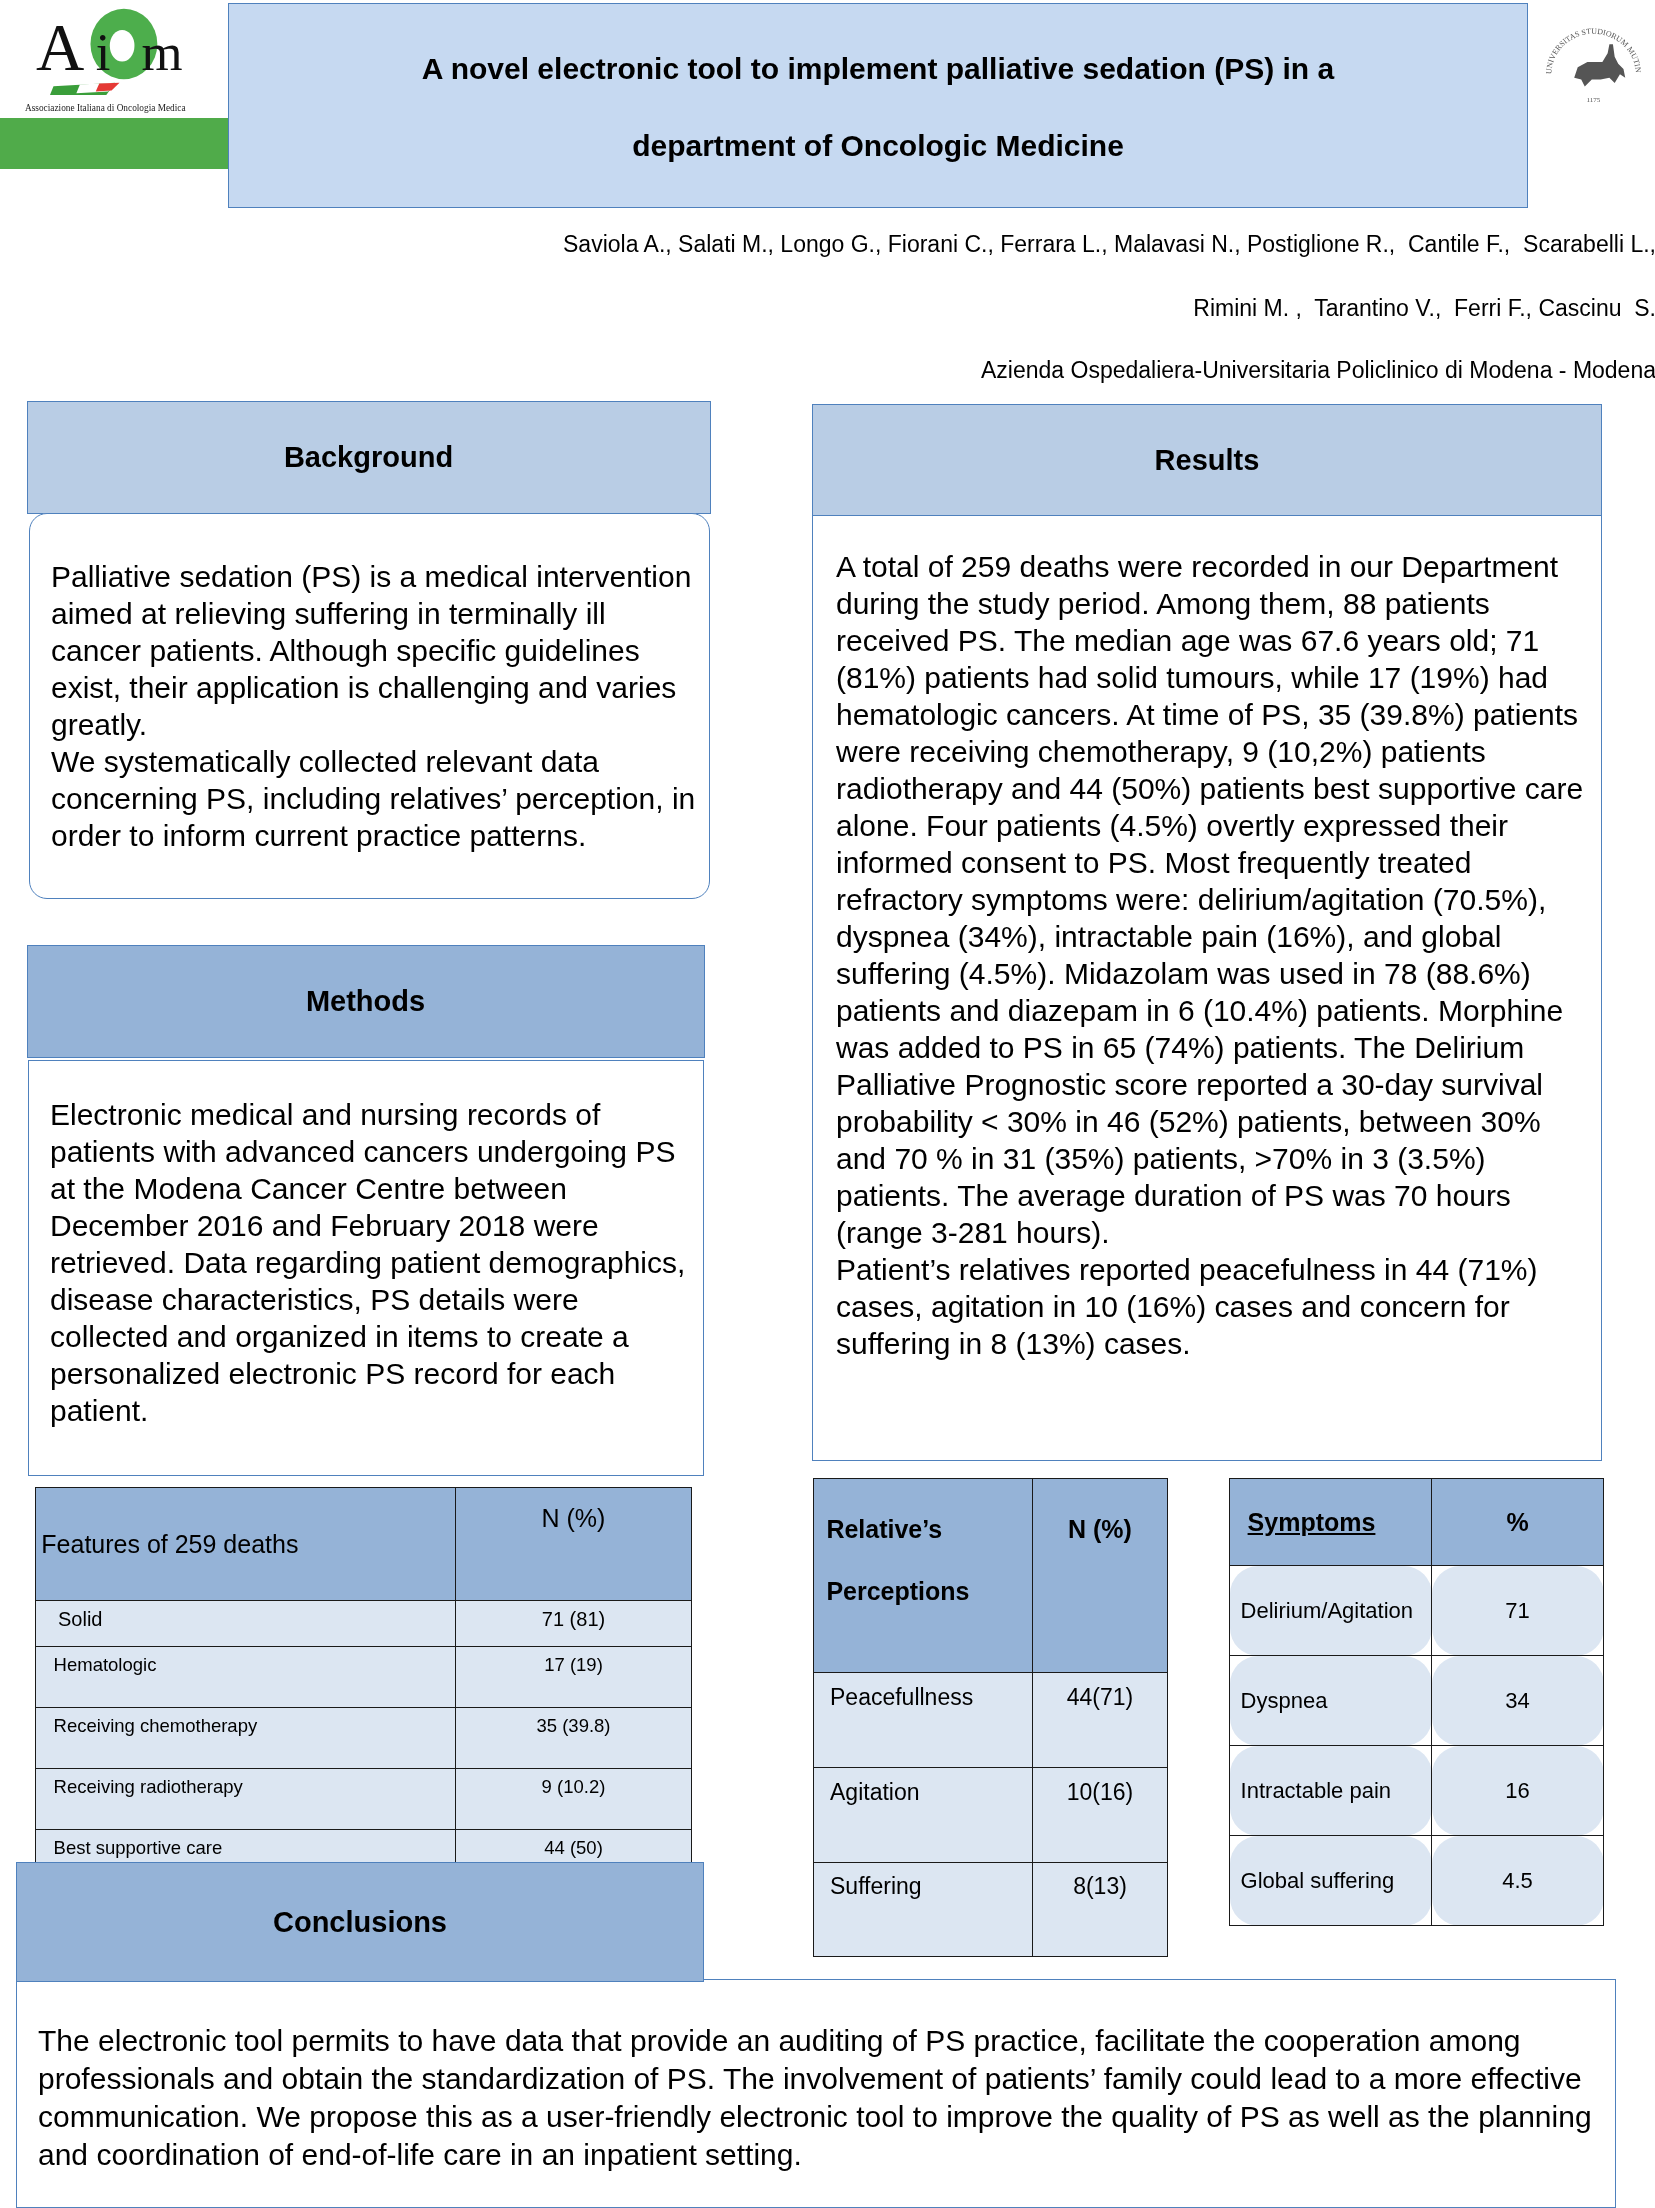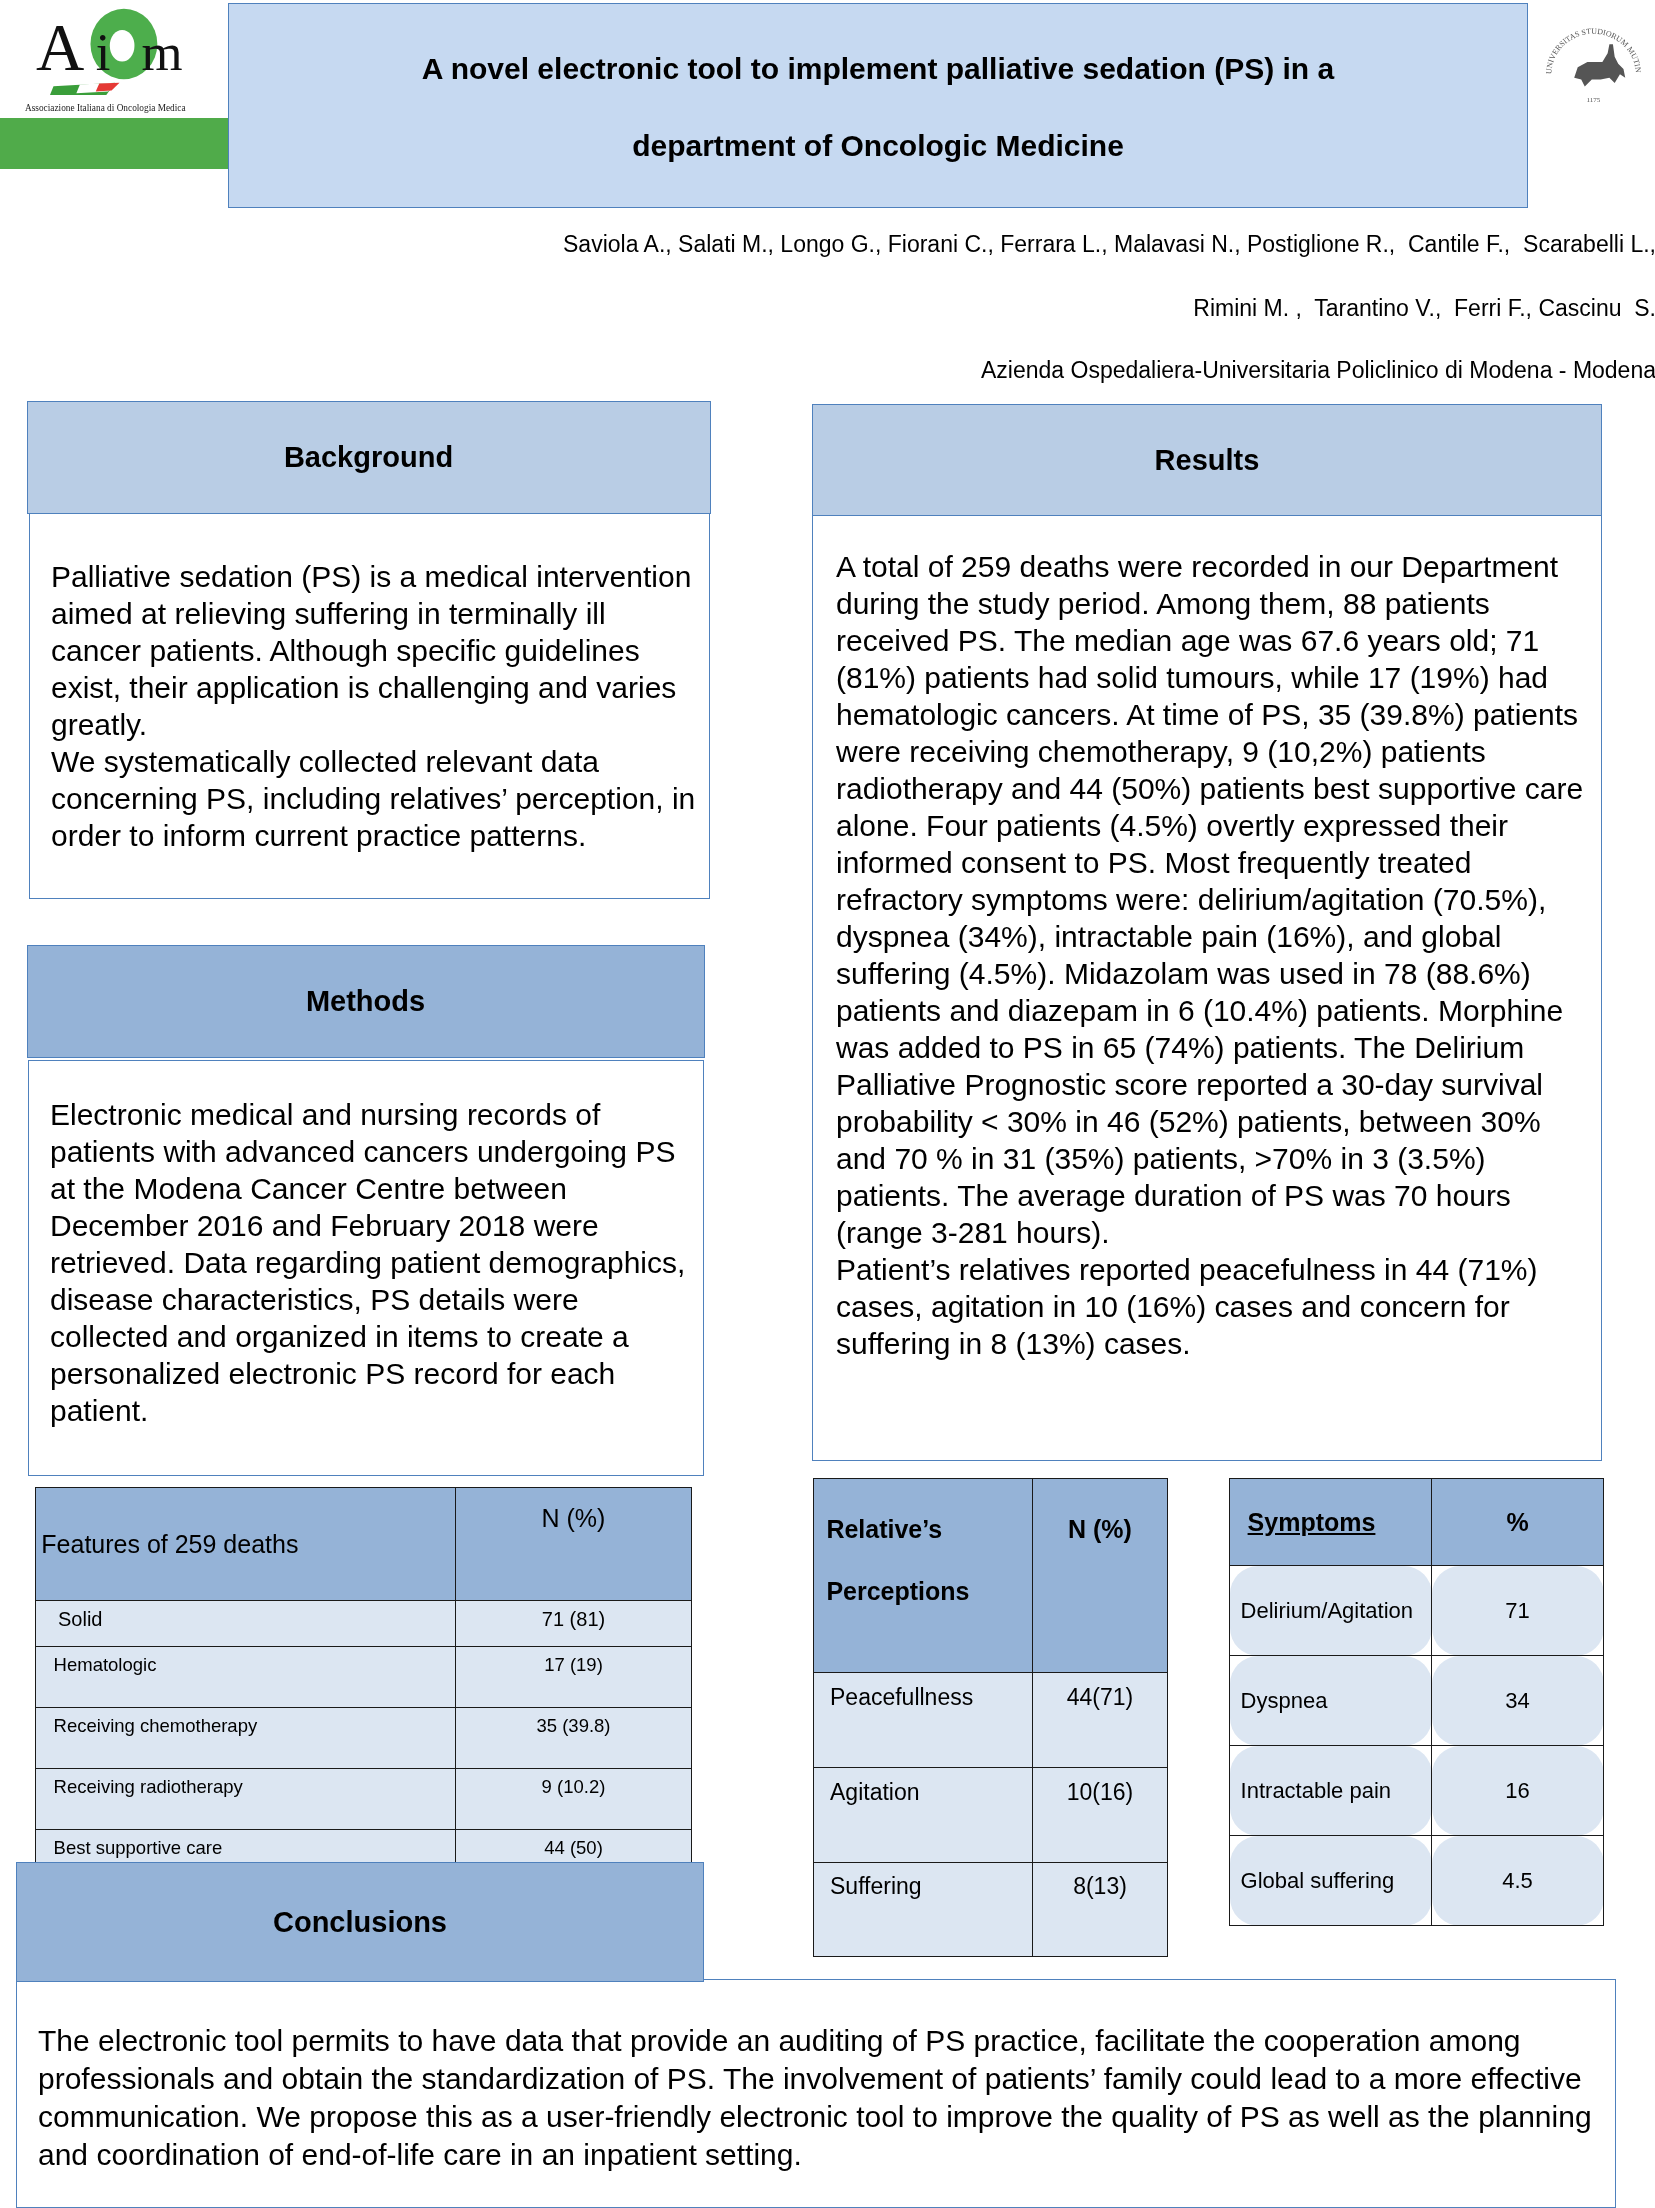--- a/index.html
+++ b/index.html
@@ -29,21 +29,21 @@
   #affiliation { top: 357px; }
 
   
   .sec-head { border: 1.8px solid #4F81BD; display: flex; align-items: center; justify-content: center;
               font-weight: bold; font-size: 29px; }
   .light { background: #B9CDE5; }
   .dark { background: #95B3D7; }
   .sec-body { border: 1.8px solid #4F81BD; background: #fff; font-size: 30px; line-height: 37px; }
 
   #bg-head { left: 26.5px; top: 401px; width: 684px; height: 113px; }
-  #bg-body { left: 29px; top: 513px; width: 681px; height: 386px; padding: 44px 7px 0 21px; }
+  #bg-body { left: 29px; top: 513px; width: 681px; height: 386px; padding: 44px 7px 0 21px; border-radius: 18px; }
 
   #methods-head { left: 26.5px; top: 945px; width: 678px; height: 113px; }
   #methods-body { left: 28px; top: 1060px; width: 676px; height: 416px; padding: 35px 7px 8px 21px; }
 
   #results-head { left: 812px; top: 404px; width: 790px; height: 113px; }
   #results-body { left: 812px; top: 515px; width: 790px; height: 946px; padding: 32px 8.8px 0 23px; }
 
   #concl-head { left: 16px; top: 1862px; width: 688px; height: 120px; }
   #concl-body { left: 16px; top: 1979px; width: 1600px; height: 229px; padding: 42px 8.8px 0 21px;
                 font-size: 30px; line-height: 38px; border-bottom: 1.8px solid #4F81BD; }

